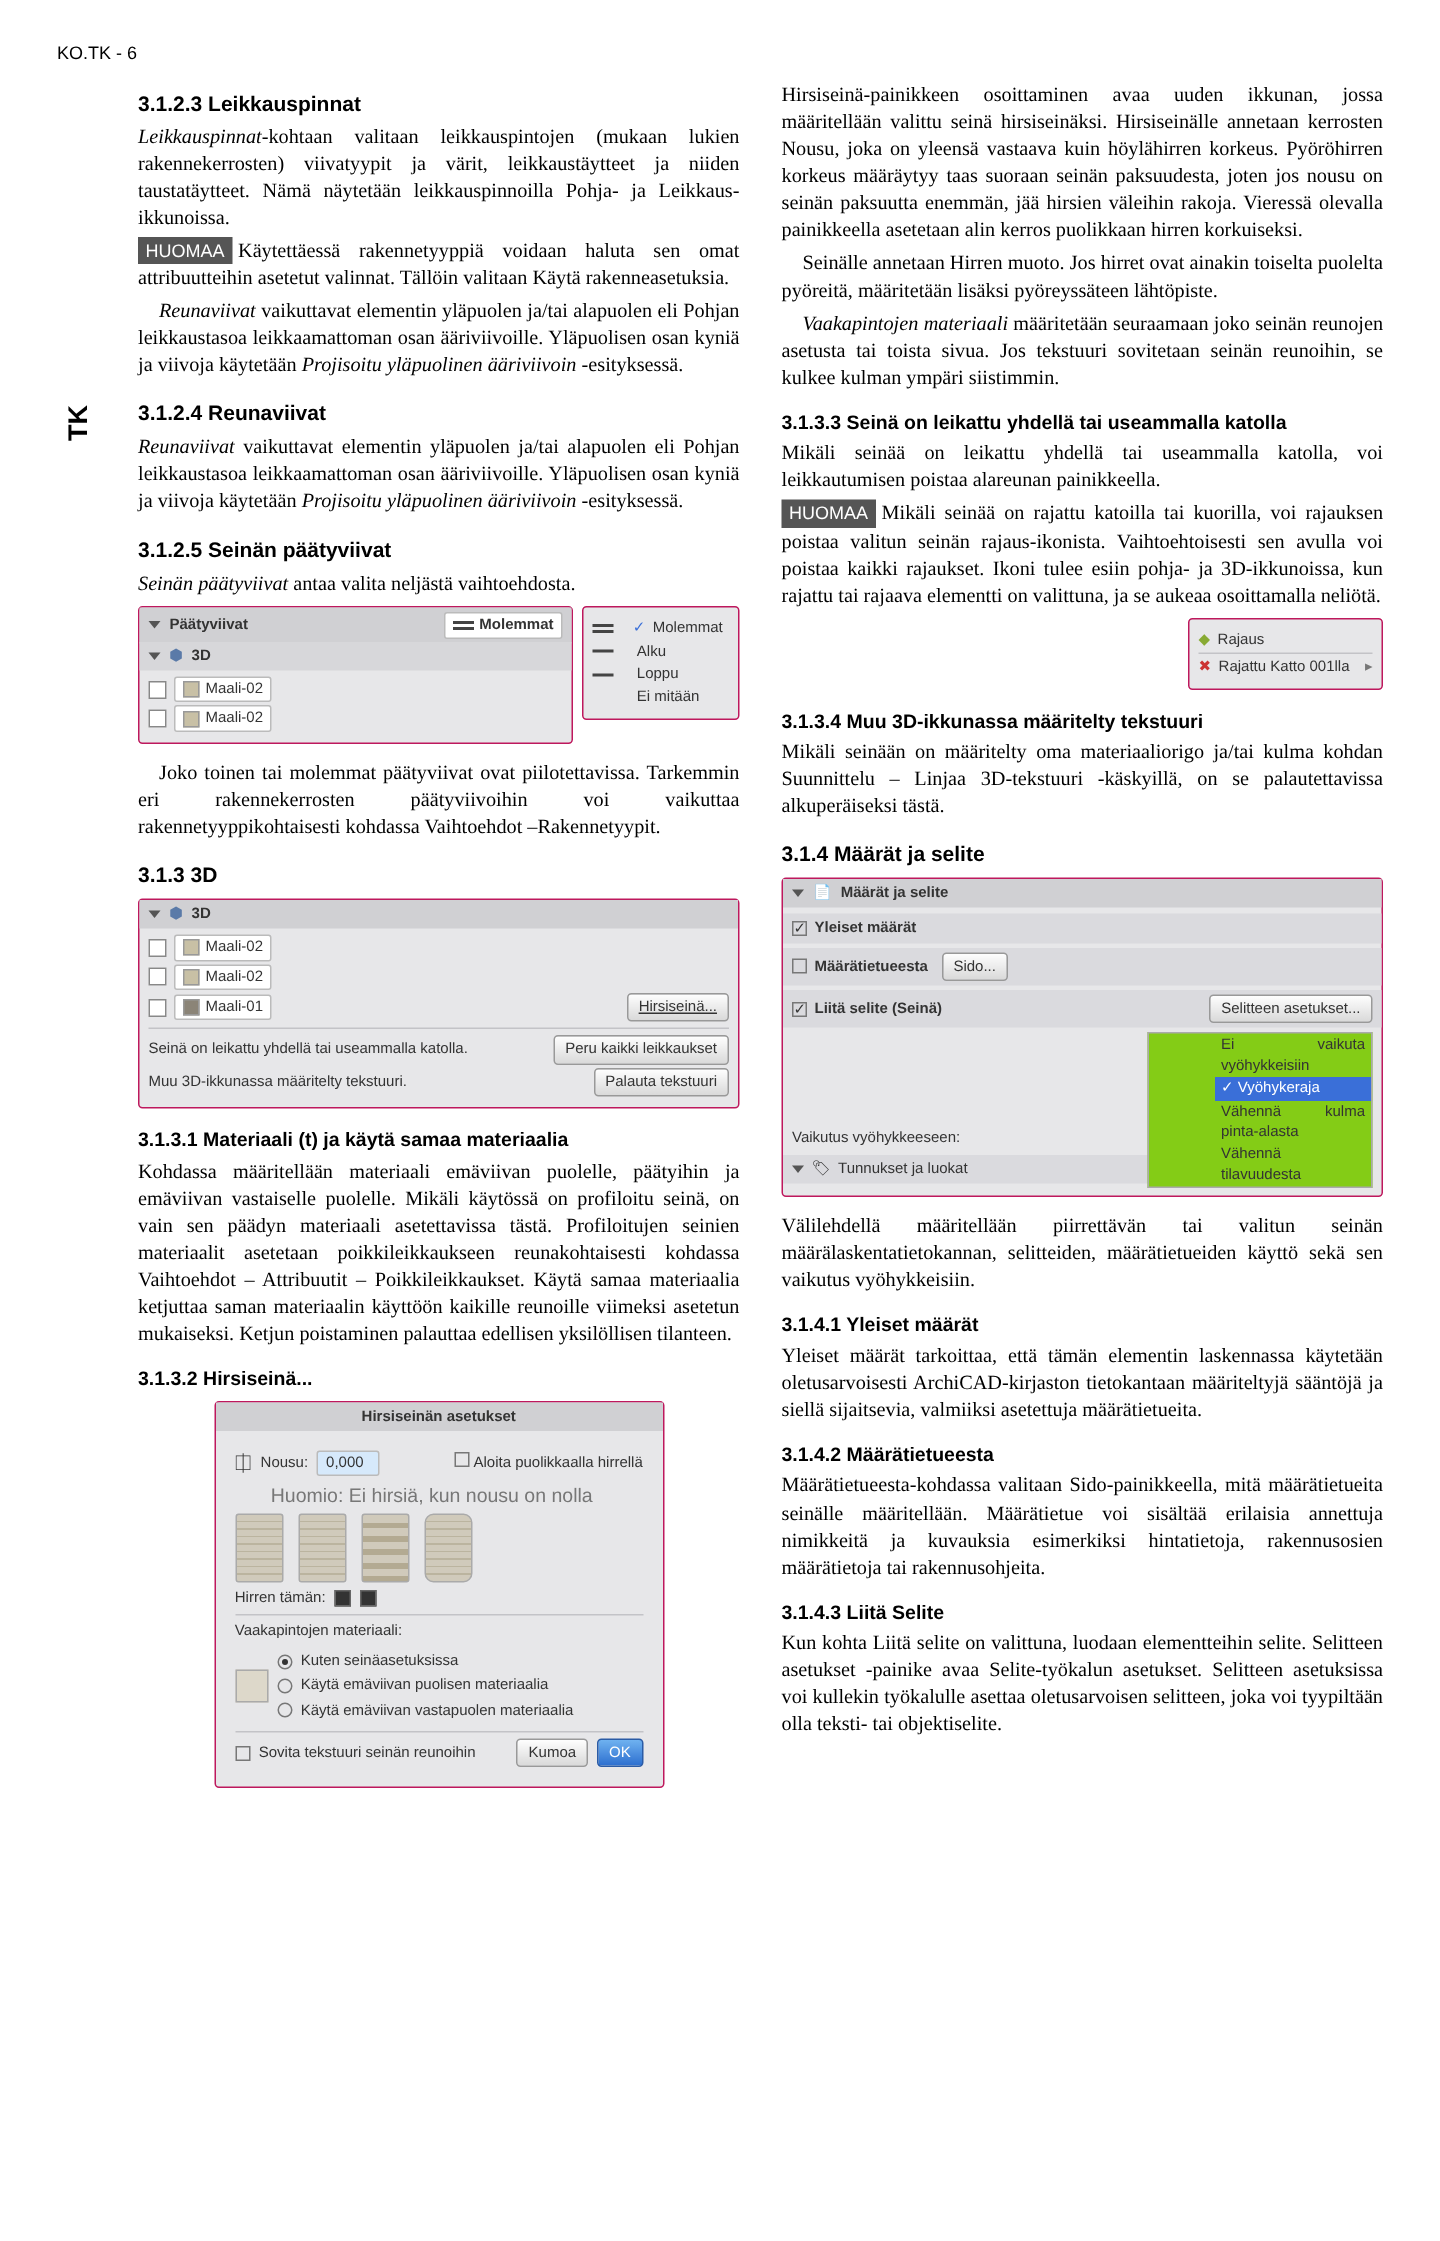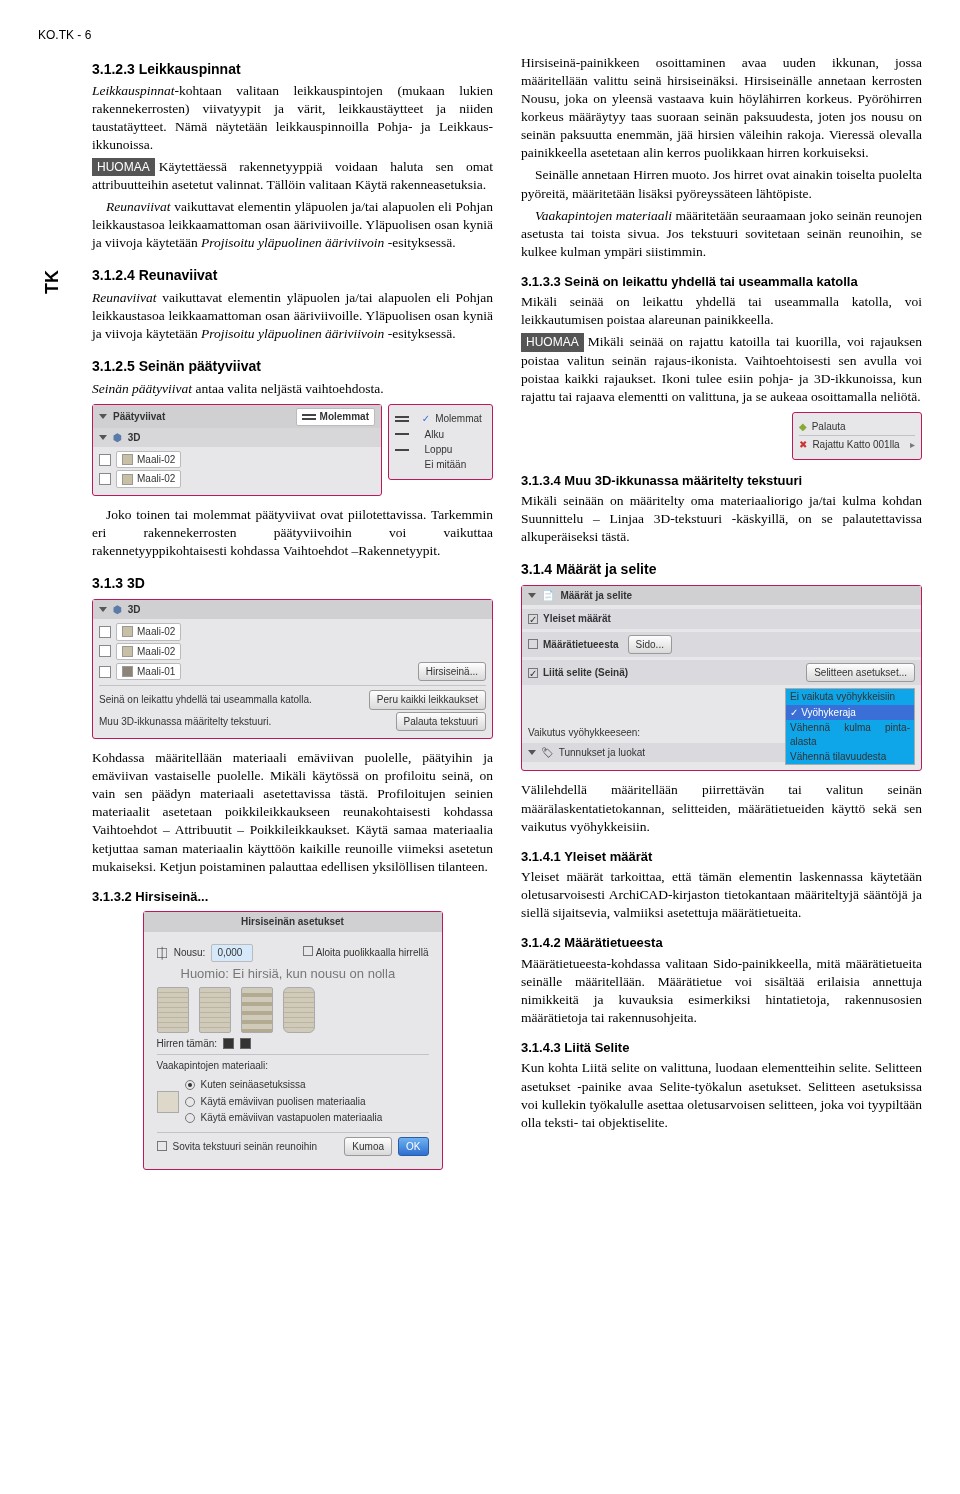--- a/index.html
+++ b/index.html
@@ -142,34 +142,35 @@
               <span class="sw"></span>
               <span>Maali-02</span>
             </span>
           </div>
         <div class="fig-row">
             <span class="icon-sq"></span>
             <span class="chip">
               <span class="sw-dk sw"></span>
               <span>Maali-01</span>
             </span>
-            <span style="margin-left:auto;" class="btn">Hirsiseinä...</span>
+            <span style="margin-left:auto;text-decoration:underline;" class="btn">Hirsiseinä...</span>
           </div>
         <div style="border-top:1px solid #c3c3c7; margin:4px 0;"></div>
         <div class="fig-row">
             <span>Seinä on leikattu yhdellä tai useammalla katolla.</span>
             <span style="margin-left:auto;" class="btn">Peru kaikki leikkaukset</span>
           </div>
         <div class="fig-row">
             <span>Muu 3D-ikkunassa määritelty tekstuuri.</span>
             <span style="margin-left:auto;" class="btn">Palauta tekstuuri</span>
           </div>
       </div>
     </div>
 
+    <div class="h3b">3.1.3.1 Materiaali (t) ja käytä samaa materiaalia</div>
     <p class="p">Kohdassa määritellään materiaali emäviivan puolelle, päätyihin ja emäviivan vastaiselle puolelle. Mikäli käytössä on profiloitu seinä, on vain sen päädyn materiaali asetettavissa tästä. Profiloitujen seinien materiaalit asetetaan poikkileikkaukseen reunakohtaisesti kohdassa Vaihtoehdot – Attribuutit – Poikkileikkaukset. Käytä samaa materiaalia ketjuttaa saman materiaalin käyttöön kaikille reunoille viimeksi asetetun mukaiseksi. Ketjun poistaminen palauttaa edellisen yksilöllisen tilanteen.</p>
 
     <div class="h3b">3.1.3.2 Hirsiseinä...</div>
 
     <div class="figure">
       <div class="fig-panel hirsi-dlg">
         <div class="hdr" style="justify-content:center;">
             <span>Hirsiseinän asetukset</span>
           </div>
         <div class="body">
@@ -230,21 +231,21 @@
     <p class="p p-ind"><em>Vaakapintojen materiaali</em><span> määritetään seuraamaan joko seinän reunojen asetusta tai toista sivua. Jos tekstuuri sovitetaan seinän reunoihin, se kulkee kulman ympäri siistimmin.</span></p>
 
     <div class="h3b">3.1.3.3 Seinä on leikattu yhdellä tai useammalla katolla</div>
     <p class="p">Mikäli seinää on leikattu yhdellä tai useammalla katolla, voi leikkautumisen poistaa alareunan painikkeella.</p>
     <p class="p"><span class="note-box">HUOMAA</span><span>Mikäli seinää on rajattu katoilla tai kuorilla, voi rajauksen poistaa valitun seinän rajaus-ikonista. Vaihtoehtoisesti sen avulla voi poistaa kaikki rajaukset. Ikoni tulee esiin pohja- ja 3D-ikkunoissa, kun rajattu tai rajaava elementti on valittuna, ja se aukeaa osoittamalla neliötä.</span></p>
 
     <div class="figure">
       <div class="fig-panel small-panel">
         <div class="fig-row">
             <span style="color:#8a3;">◆</span>
-            <span>Palauta</span>
+            <span>Rajaus</span>
           </div>
         <div class="fig-row" style="border-top:1px solid #c3c3c7; padding-top:2px;">
             <span style="color:#c33;">✖</span>
             <span>Rajattu Katto 001lla</span>
             <span style="margin-left:auto;color:#777;">▸</span>
           </div>
       </div>
     </div>
 
     <div class="h3b">3.1.3.4 Muu 3D-ikkunassa määritelty tekstuuri</div>
@@ -277,21 +278,21 @@
           <div style="flex:1;">
             <div class="fig-row">
                 <span>Vaikutus vyöhykkeeseen:</span>
               </div>
             <div class="sect" style="margin-top:4px;">
                 <span class="tri"></span>
                 <span>🏷</span>
                 <span>Tunnukset ja luokat</span>
               </div>
           </div>
-          <div style="width:130px; background:#0ea5e9; border:1px solid #aaa; font-size:10px;">
+          <div style="width:150px; background:#84cc16; border:1px solid #aaa; font-size:10px;padding-left:44px;">
             <div style="padding:1px 4px;">Ei vaikuta vyöhykkeisiin</div>
             <div class="hl-row"><span style="color:#fff;">✓ </span><span>Vyöhykeraja</span></div>
             <div style="padding:1px 4px;">Vähennä kulma pinta-alasta</div>
             <div style="padding:1px 4px;">Vähennä tilavuudesta</div>
           </div>
         </div>
       </div>
     </div>
 
     <p class="p">Välilehdellä määritellään piirrettävän tai valitun seinän määrälaskentatietokannan, selitteiden, määrätietueiden käyttö sekä sen vaikutus vyöhykkeisiin.</p>

